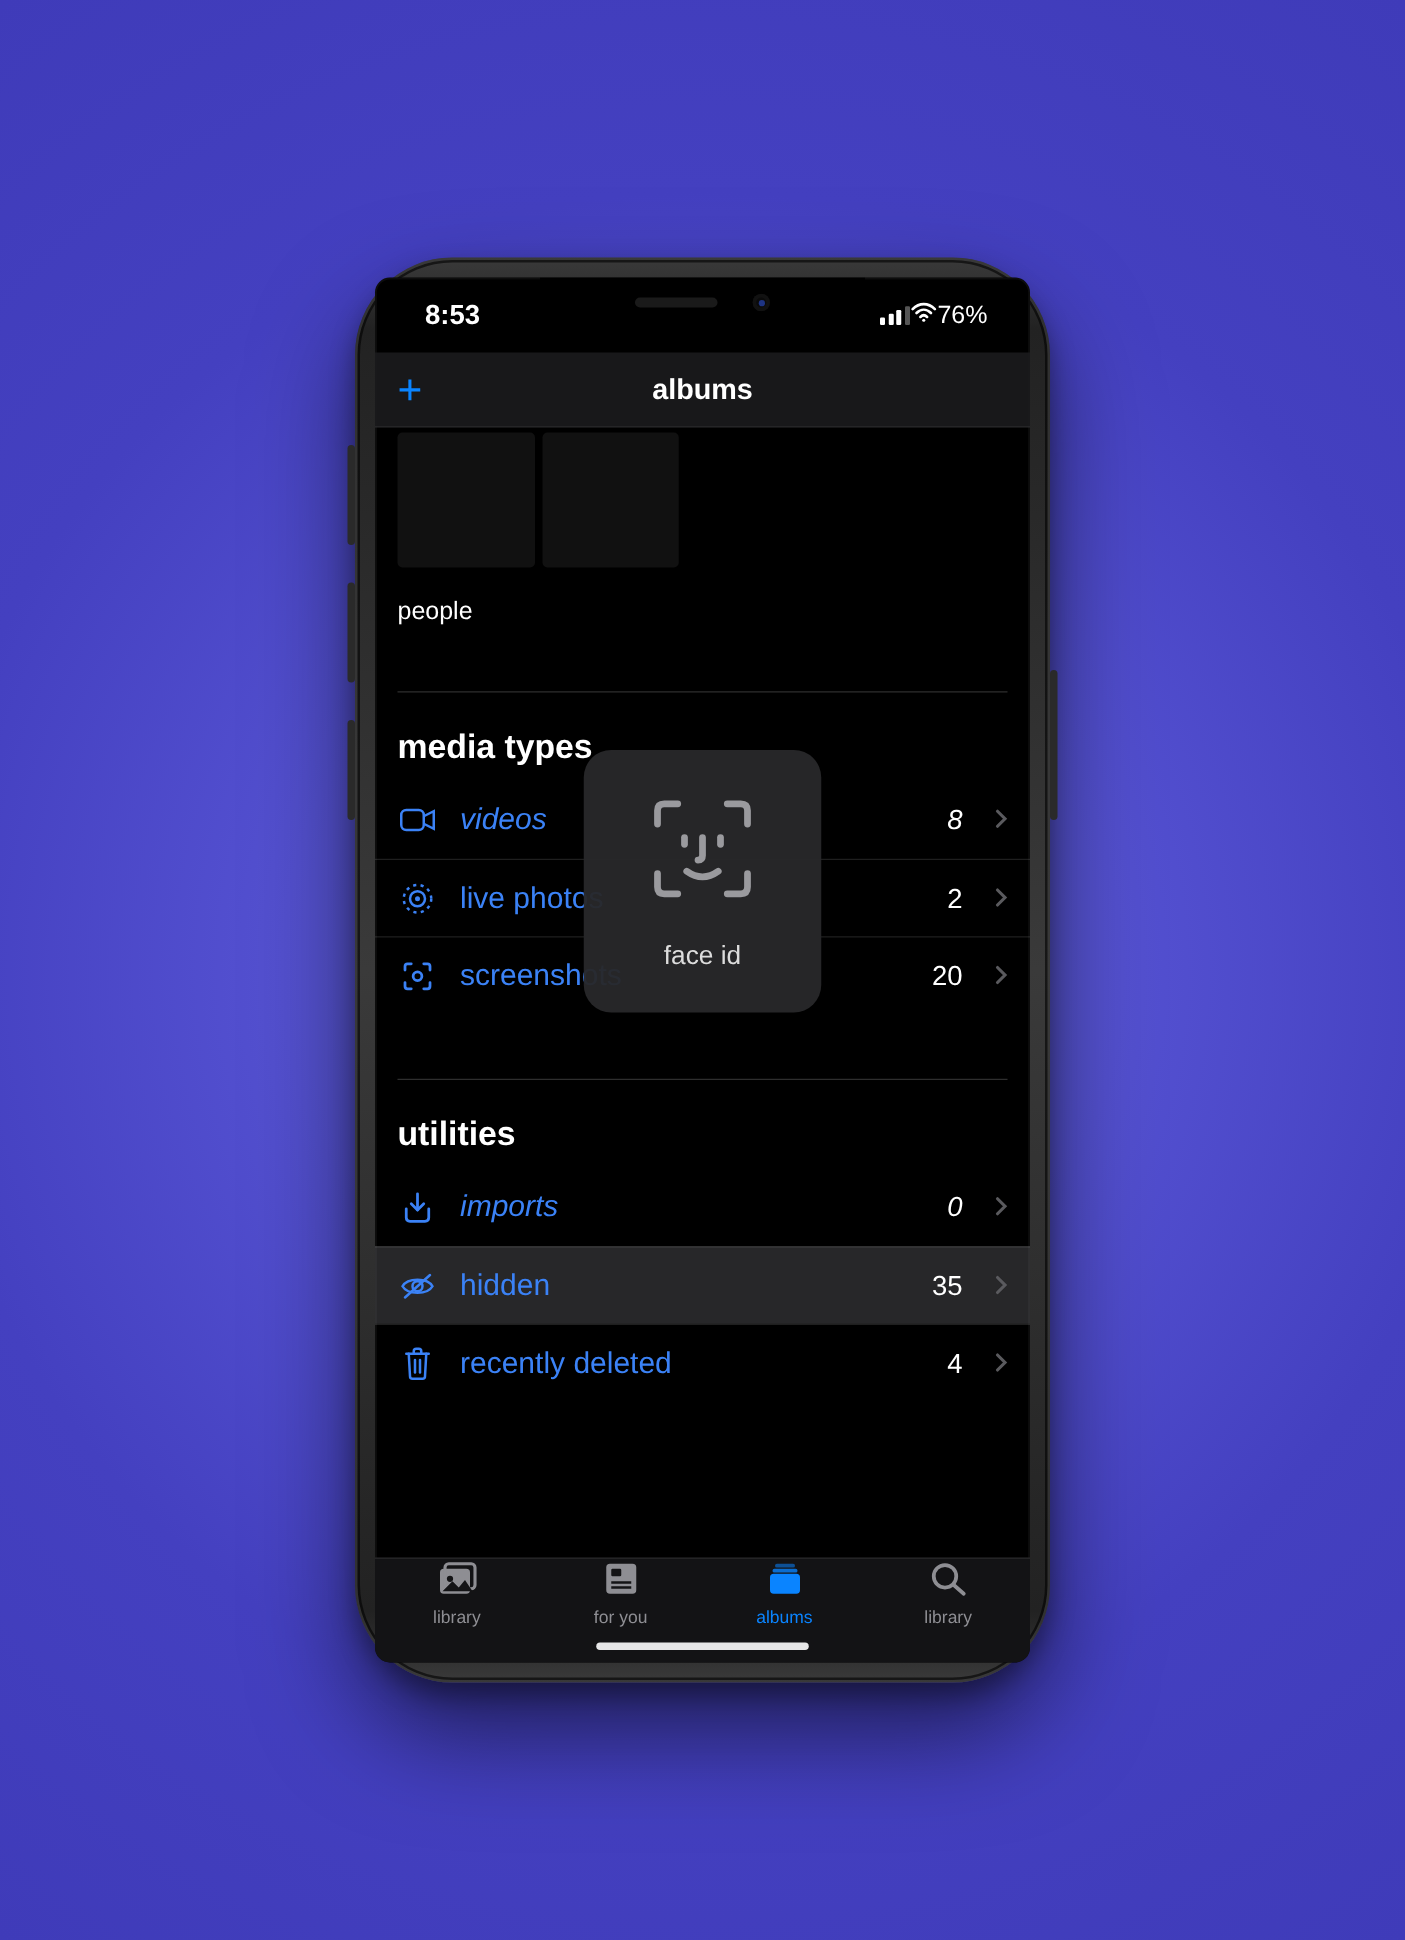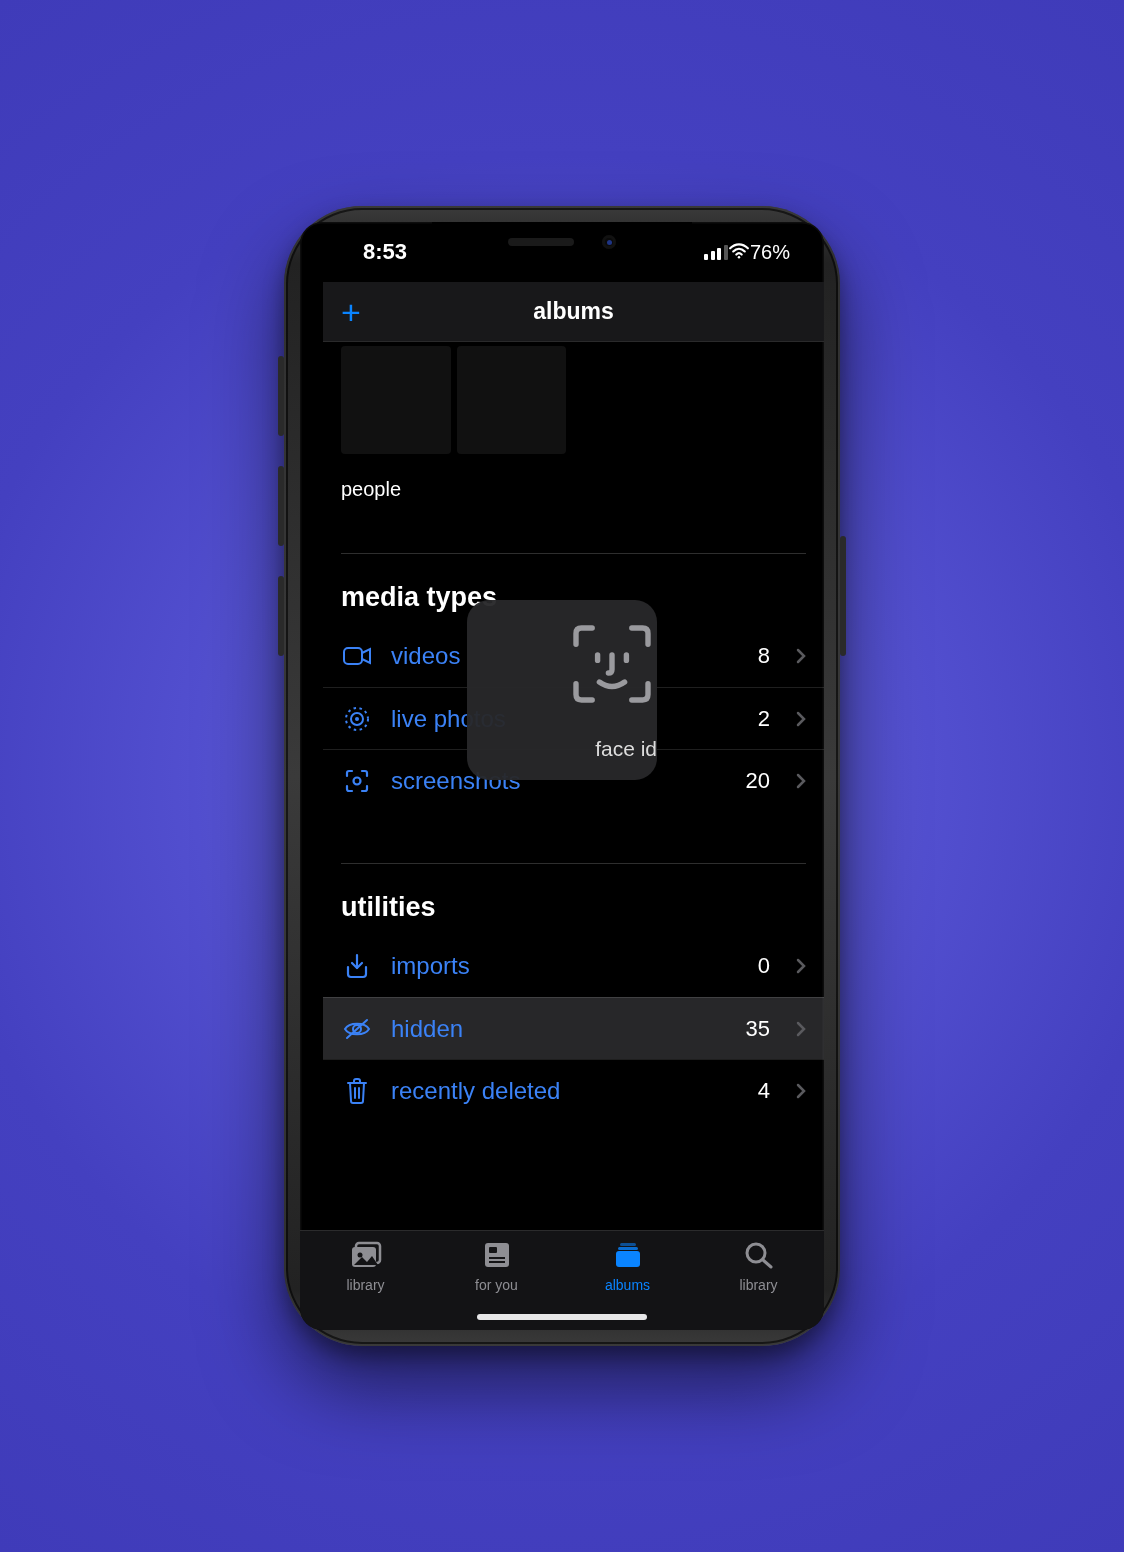--- a/index.html
+++ b/index.html
@@ -28,26 +28,25 @@
   }
   .phone::before, .phone::after {
     content:""; position:absolute; background:#2a2a2a; border-radius:4px;
   }
   .phone::before { left:-6px; top:260px; width:6px; height:80px; box-shadow: 0 -110px 0 #2a2a2a, 0 110px 0 #2a2a2a; }
   .phone::after  { right:-6px; top:330px; width:6px; height:120px; }
 
   .screen {
     width: 100%; height: 100%;
     background: #000;
-    border-radius: 22px;
+    border-radius: 12px;
     overflow: hidden;
     position: relative;
     color: #fff;
     box-shadow: inset 0 0 0 1.5px rgba(255,255,255,0.05);
-    padding-left: 23px;
   }
 
   
   .notch {
     position: absolute; top: 0; left: 50%; transform: translateX(-50%);
     width: 260px; height: 40px; background:#000;
     border-bottom-left-radius: 24px; border-bottom-right-radius: 24px;
     display:flex; align-items:center; justify-content:center; gap:22px;
     z-index: 50;
   }
@@ -94,50 +93,50 @@
     font-size:27px; font-weight:700; margin-top:52px; margin-bottom:12px;
     border-top: 0.5px solid rgba(255,255,255,0.18); padding-top:28px;
   }
 
   .row {
     display:flex; align-items:center; height:62px;
     border-top: 0.5px solid rgba(255,255,255,0.12);
     font-size:24px; gap:18px;
     margin: 0 -18px; padding: 0 18px;
   }
-  .list .row:first-child { border-top:none; }
+  .list .row:first-child { border-top:none;font-style:italic; }
   .row.selected { background: rgba(120,120,128,0.32);}
   .row .icon { width:32px; display:flex; justify-content:center; color:#3b82f6;}
   .row .label { flex:1; color:#3b82f6; }
   .row .count { color:#fff; font-size:22px;}
   .row .chev  { color:#5a5a5e; margin-left:8px;}
 
   
   .tabbar {
-    position:absolute; bottom:0; left:0; right:0; height:100px;
+    position:absolute; bottom:0; left:0; right:0; height:84px;
     background: rgba(20,20,22,0.96);
     border-top: 0.5px solid rgba(255,255,255,0.1);
     display:flex; padding-bottom:28px;
   }
   .tab { flex:1; display:flex; flex-direction:column; align-items:center;
          justify-content:center; color:#8e8e93; font-size:14px; gap:5px;}
   .tab.active { color:#0a84ff; }
   .tab svg { width:32px; height:28px; }
 
   .home-indicator {
     position:absolute; bottom:10px; left:50%; transform:translateX(-50%);
     width:170px; height:6px; background:#fff; border-radius:3px; opacity:.9;
   }
 
   
   .faceid {
     position:absolute; top:378px; left:50%; transform:translateX(-50%);
-    width:190px; height:180px; background:rgba(40,40,42,0.96);
+    width:190px; height:210px; background:rgba(40,40,42,0.96);
     border-radius:22px; display:flex; flex-direction:column;
-    align-items:flex-end; justify-content:center; gap:24px;
+    align-items:center; justify-content:center; gap:24px;
     z-index:30;
   }
   .faceid-label { font-size:21px; color:#ddd; }
   .faceid svg { width:90px; height:90px; }
 
   svg { overflow: visible; }
 </style>
 </head>
 <body>
 

